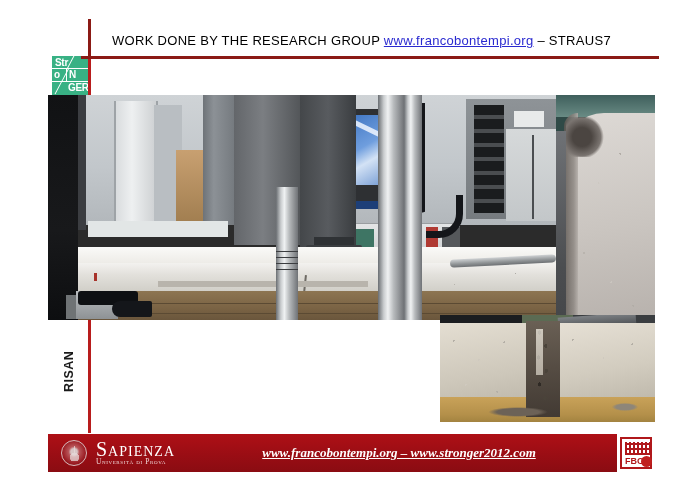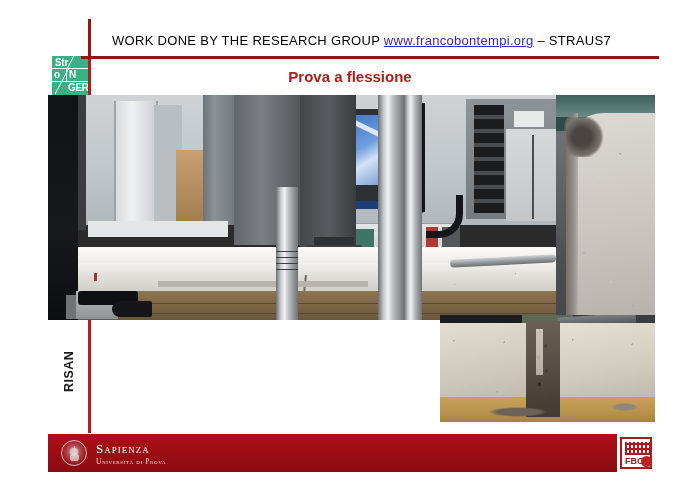--- a/index.html
+++ b/index.html
@@ -495,21 +495,21 @@
     background:
       radial-gradient(circle at 50% 75%, #e7dada 0 35%, transparent 36%),
       linear-gradient(90deg, transparent 44%, #e7dada 44% 56%, transparent 57%);
     opacity: .75;
   }
   .sap-text {
     position: absolute;
     left: 48px; top: 7px;
   }
   .sap-name {
-    font-size: 13px;
+    font-size: 20px;
     font-variant: small-caps;
     letter-spacing: 1px;
     color: #ffffff;
     line-height: 16px;
     font-family: "Liberation Serif", serif;
   }
   .sap-sub {
     font-size: 7.5px;
     font-variant: small-caps;
     letter-spacing: 0.6px;
@@ -591,21 +591,20 @@
   <div class="hrule"></div>
   <div class="vrule"></div>
   <div class="vrule-dark"></div>
 
   <div class="header-text">
     <span>WORK DONE BY THE RESEARCH GROUP</span>
     <span class="url">www.francobontempi.org</span>
     <span>– STRAUS7</span>
   </div>
 
-  <div class="slide-title">Prova a flessione</div>
 
   <div class="side-label">
     <span>RISAN</span>
   </div>
 
   <div class="photo-main">
     <div class="pm bg-wall"></div>
     <div class="pm door-frame"></div>
     <div class="pm door-inner"></div>
     <div class="pm wood-panel"></div>
@@ -676,20 +675,21 @@
     <div class="ip ip-debris1"></div>
     <div class="ip ip-debris2"></div>
   </div>
 
   <div class="footer-bar">
     <div class="sap-seal"></div>
     <div class="sap-text">
       <div class="sap-name">Sapienza</div>
       <div class="sap-sub">Università di Prova</div>
     </div>
+    <div class="footer-links">www.francobontempi.org – www.stronger2012.com</div>
     <div class="fbo-logo">
       <div class="fbo-inner">
         <div class="fbo-grid"></div>
         <div class="fbo-fb">FBO</div>
         <div class="fbo-dot"></div>
       </div>
     </div>
   </div>
 
 </div>

